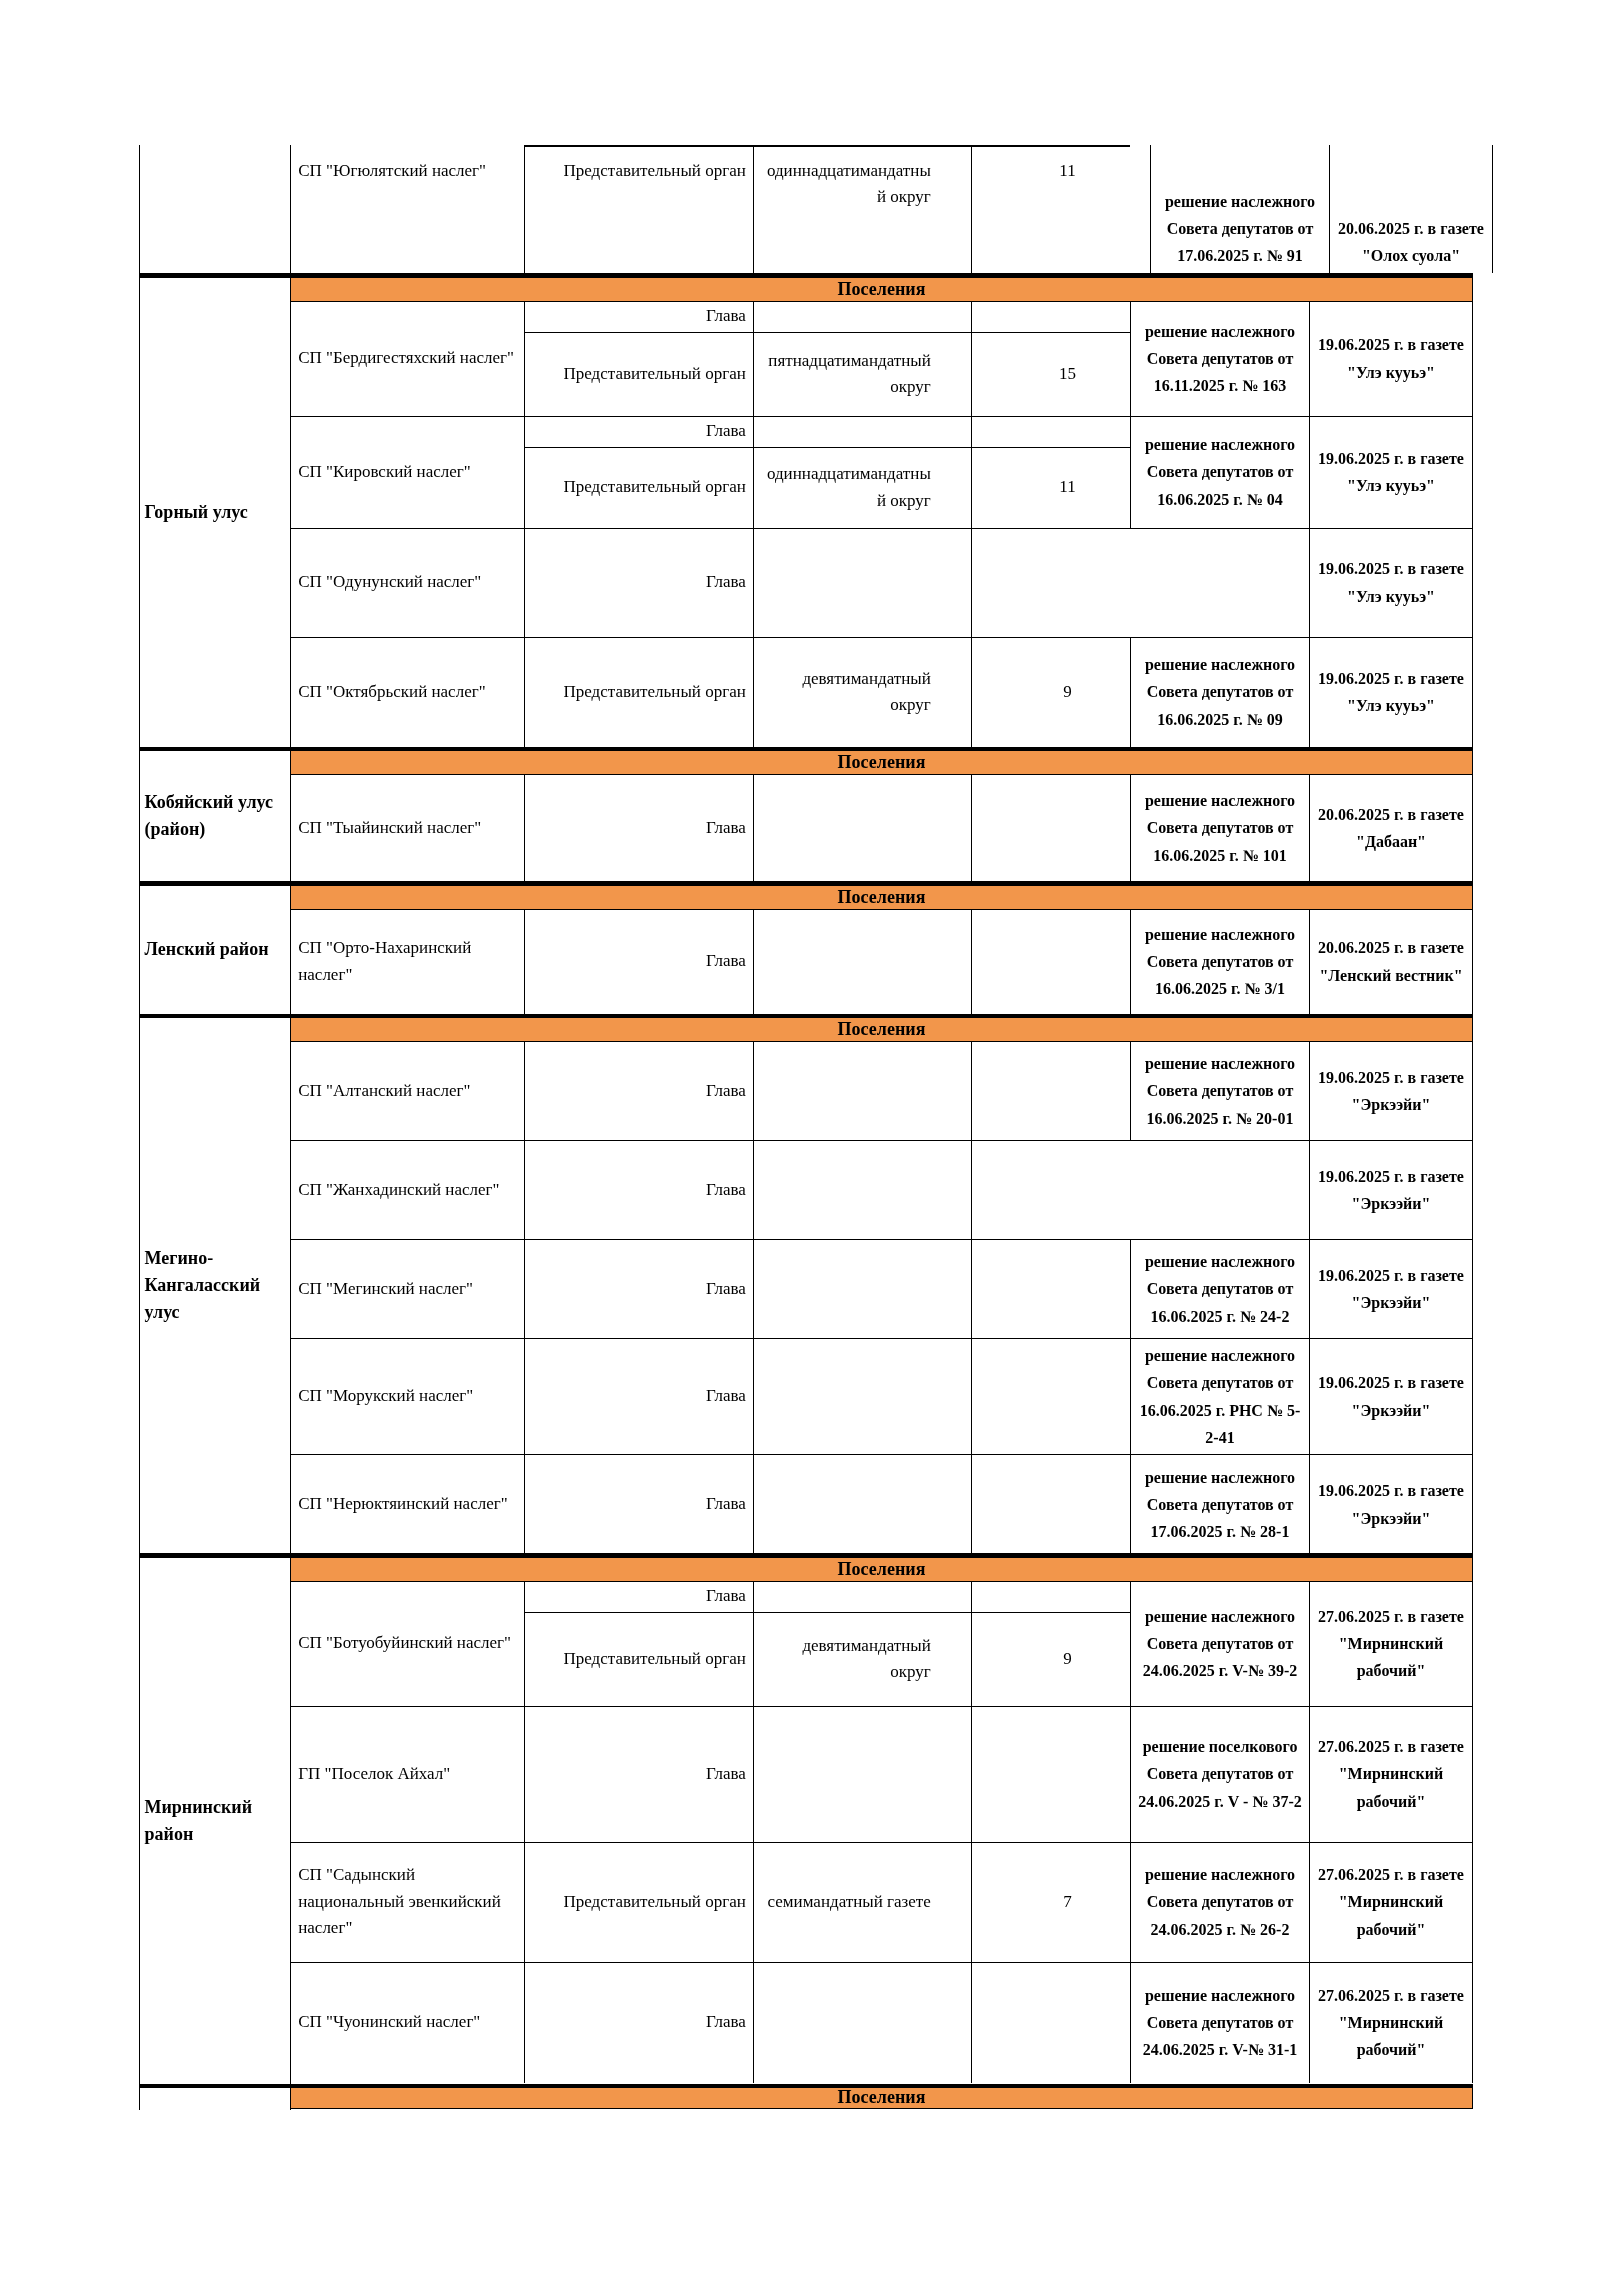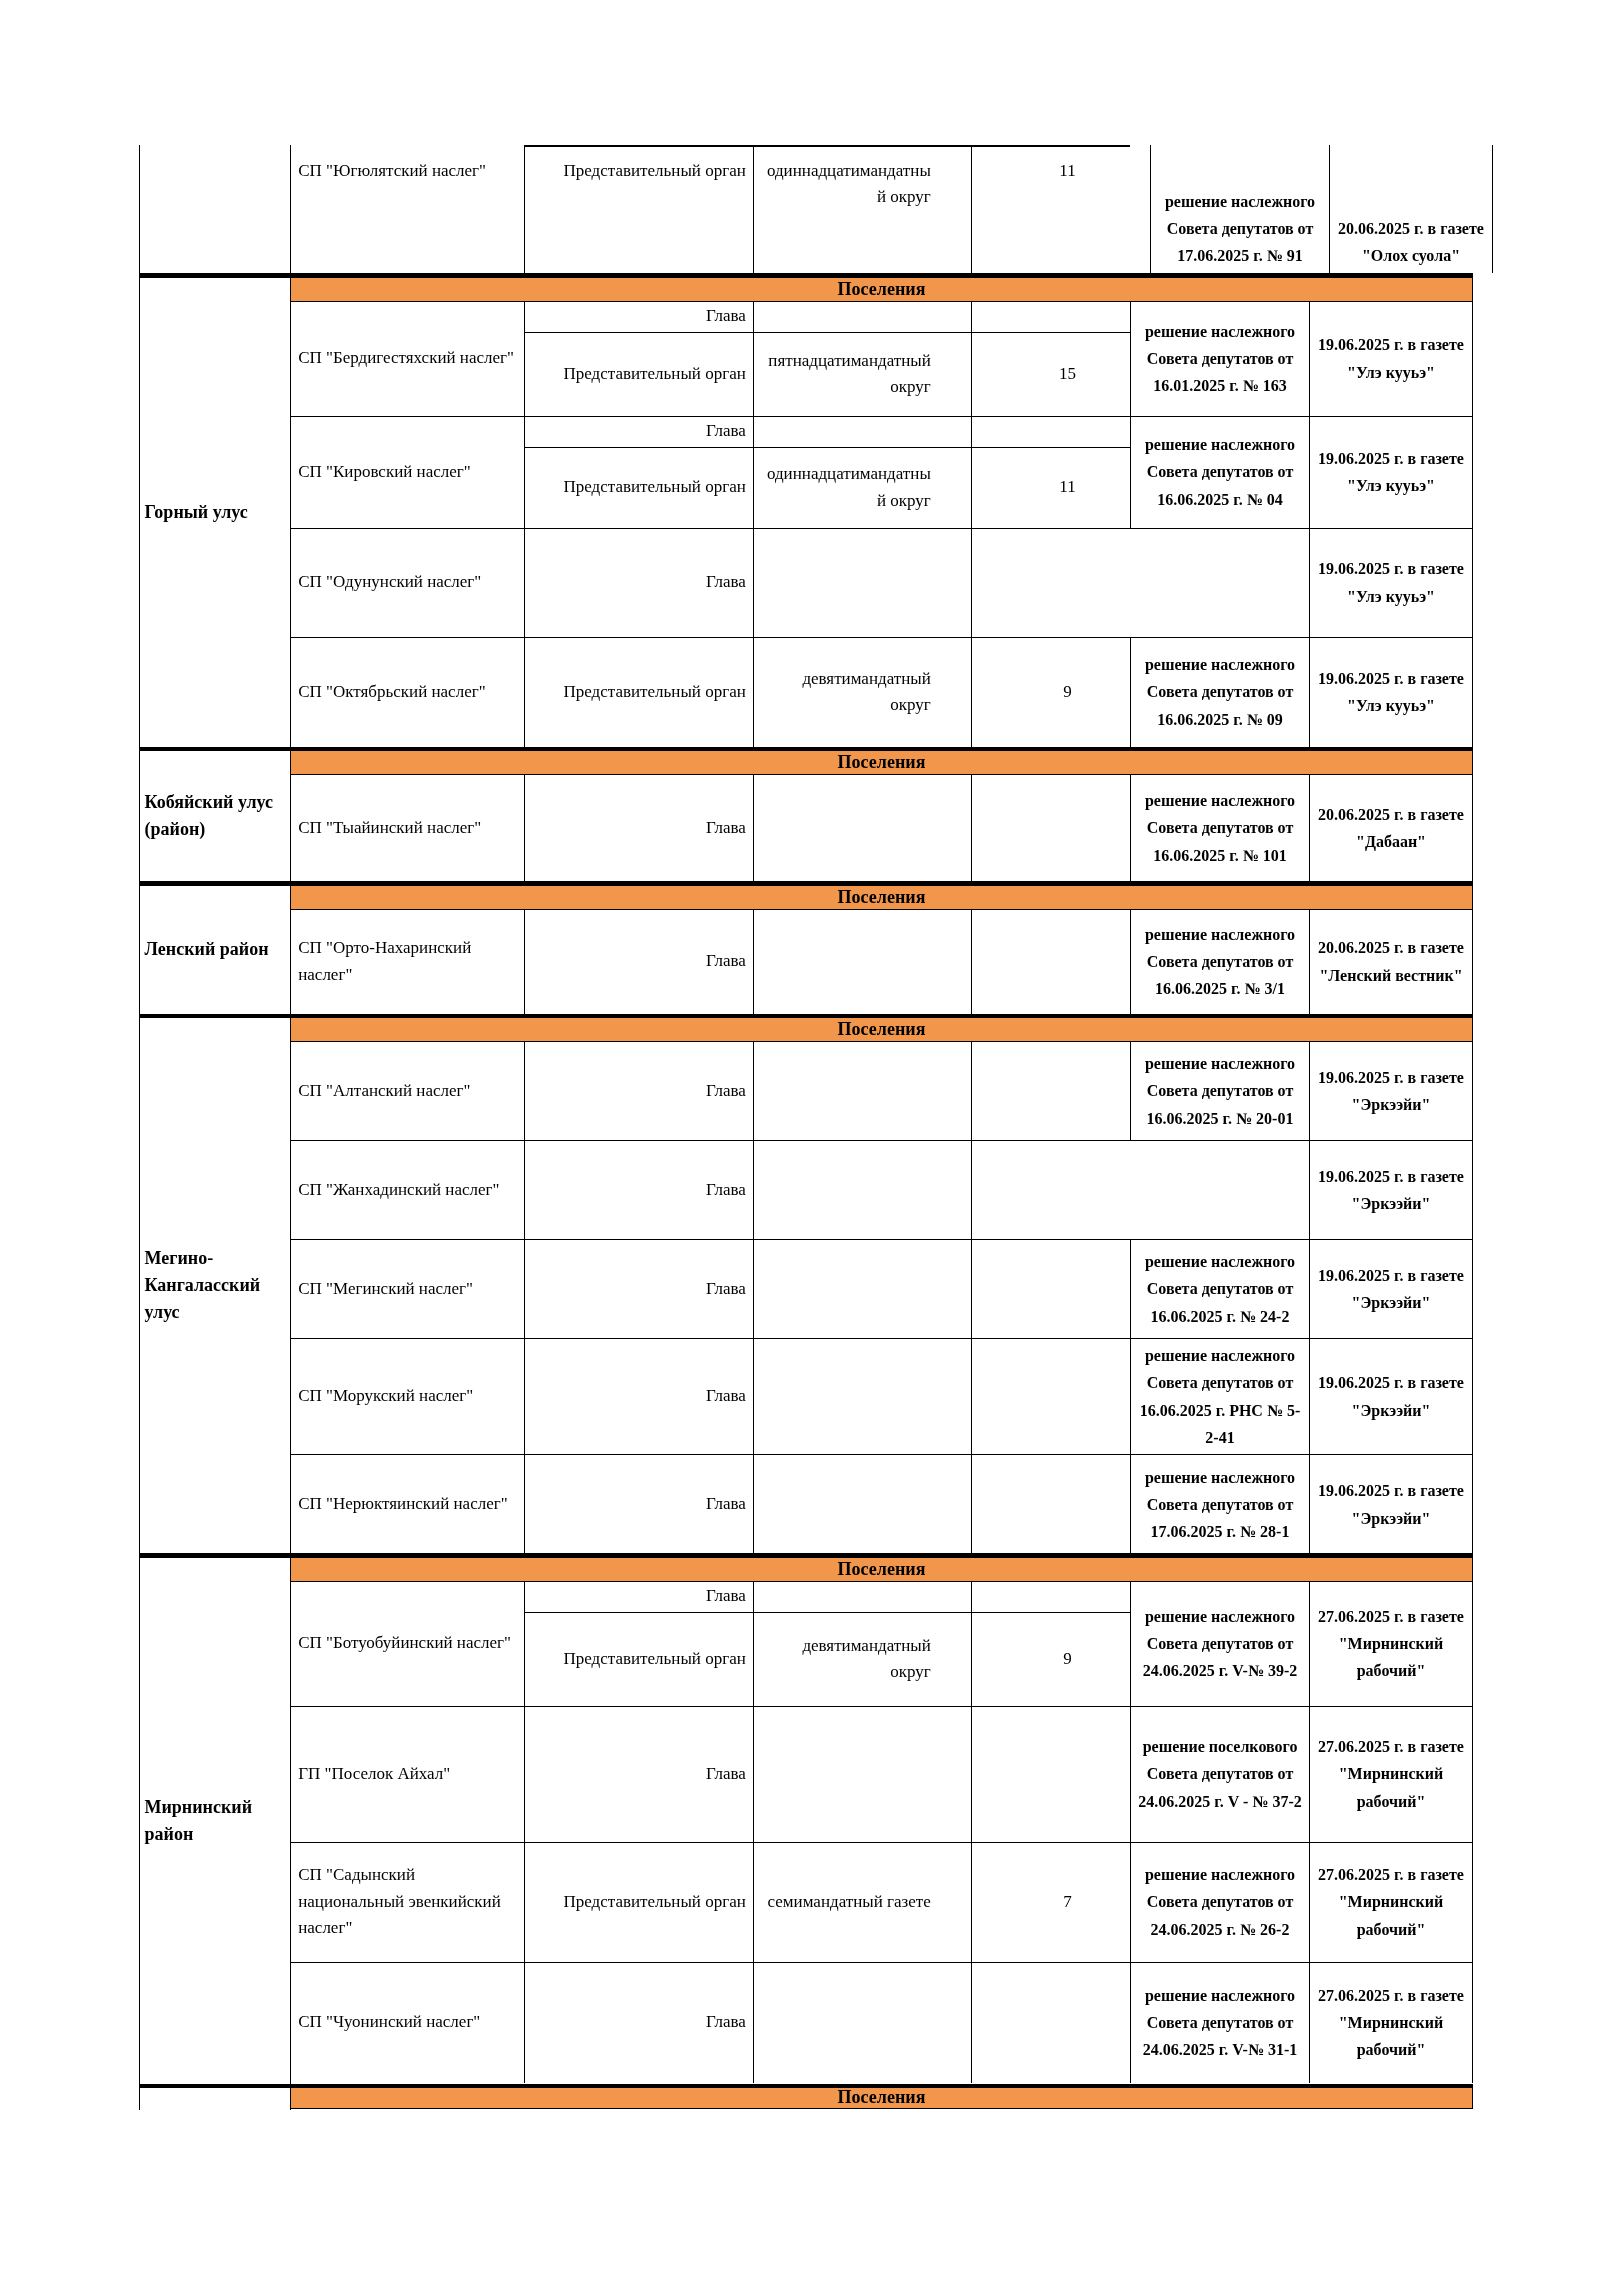--- a/index.html
+++ b/index.html
@@ -131,21 +131,21 @@
                 </div>
                 <div class="cell cell-okrug">
                   <div class="txt">пятнадцатимандатный округ</div>
                 </div>
                 <div class="cell cell-count">
                   <div class="txt">15</div>
                 </div>
               </div>
             </div>
             <div class="cell cell-decision">
-              <div class="txt">решение наслежного Совета депутатов от 16.01.2025 г. № 163</div>
+              <div class="txt">решение наслежного Совета депутатов от 16.11.2025 г. № 163</div>
             </div>
             <div class="cell cell-publication">
               <div class="txt">19.06.2025 г. в газете "Улэ кууьэ"</div>
             </div>
           </div>
           <div class="row" style="height: 112px;">
             <div class="cell cell-settlement">
               <div class="txt">СП "Кировский наслег"</div>
             </div>
             <div class="body-strips">

